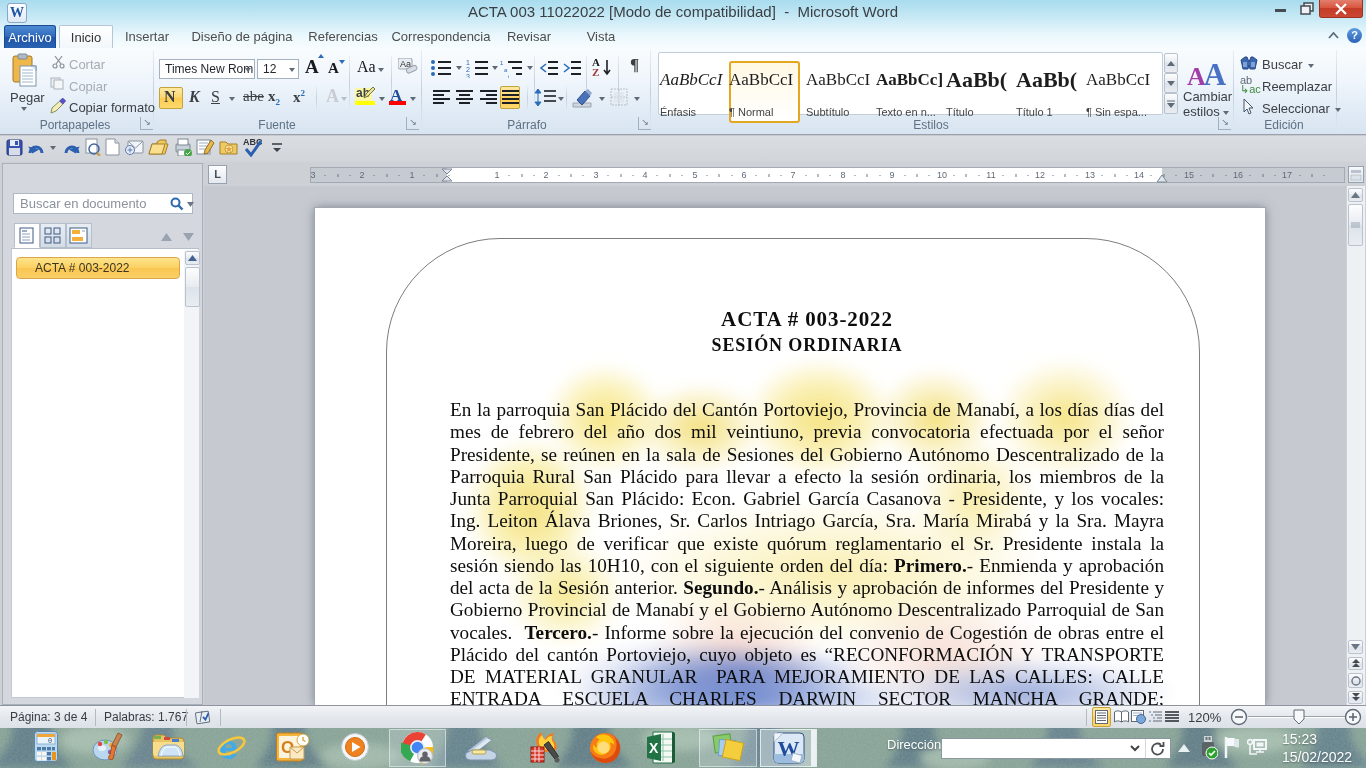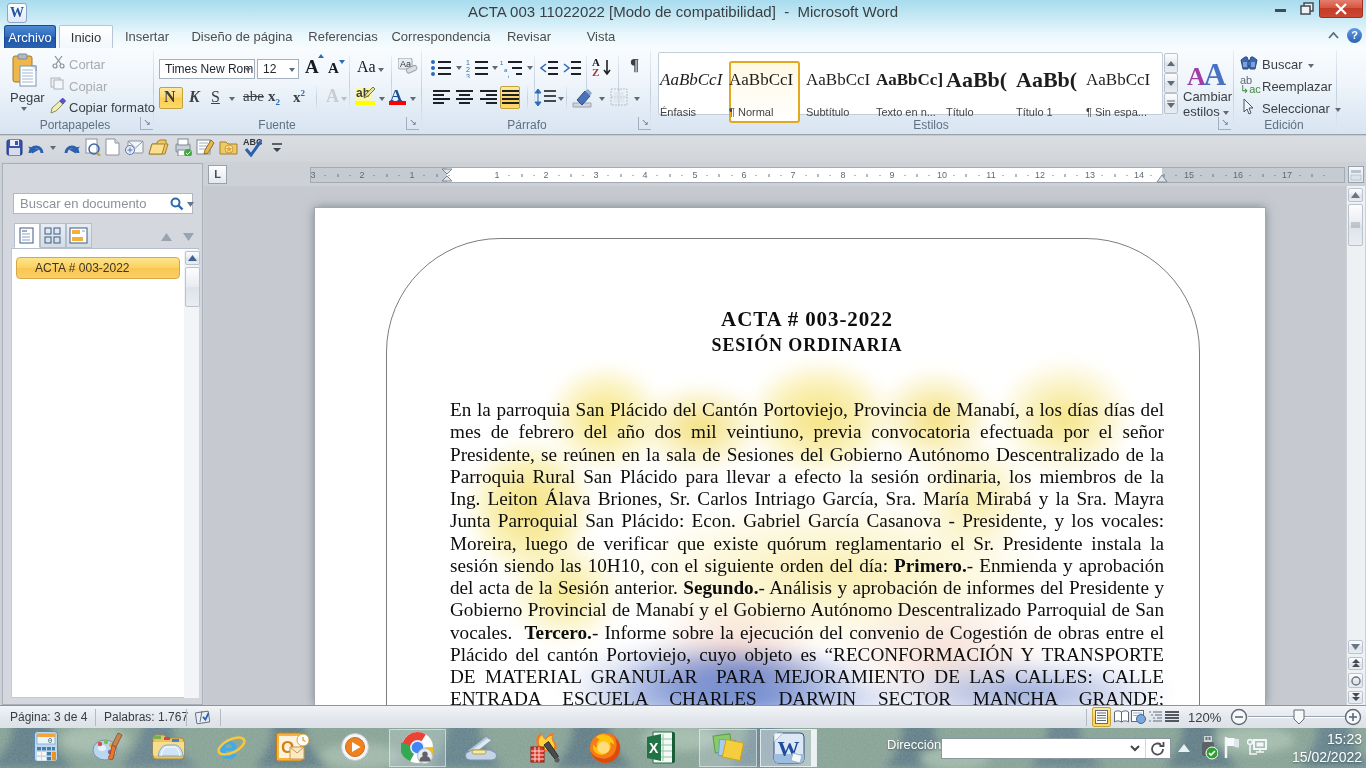--- a/index.html
+++ b/index.html
@@ -656,22 +656,22 @@
         <div class="abs wm" style="left:600px;top:230px;width:120px;height:120px;background:radial-gradient(closest-side,rgba(246,230,140,.8),rgba(255,255,255,0));"></div>
         <div id="pborder" class="abs"></div>
         <div id="doctext" class="abs">
           <div id="dt1" class="abs">ACTA # 003-2022</div>
           <div id="dt2" class="abs">SESIÓN ORDINARIA</div>
           <div id="para" class="abs">
             <div>En la parroquia San&nbsp;Plácido del Cantón&nbsp;Portoviejo, Provincia de Manabí, a los días días del</div>
             <div>mes de febrero del año dos mil veintiuno, previa convocatoria efectuada por el señor</div>
             <div>Presidente, se reúnen en la sala de Sesiones del Gobierno Autónomo Descentralizado de la</div>
             <div>Parroquia Rural San Plácido para llevar a efecto la sesión ordinaria, los miembros de la</div>
+            <div>Junta Parroquial San Plácido: Econ. Gabriel García Casanova - Presidente, y los vocales:</div>
             <div>Ing. Leiton Álava Briones, Sr. Carlos Intriago García, Sra. María Mirabá y la Sra. Mayra</div>
-            <div>Junta Parroquial San Plácido: Econ. Gabriel García Casanova - Presidente, y los vocales:</div>
             <div>Moreira, luego de verificar que existe quórum reglamentario el Sr. Presidente instala la</div>
             <div>sesión siendo las 10H10, con el siguiente orden del día: <b>Primero.</b>- Enmienda y aprobación</div>
             <div>del acta de la Sesión anterior. <b>Segundo.</b>- Análisis&nbsp;y aprobación de informes del Presidente y</div>
             <div>Gobierno Provincial de Manabí&nbsp;y el Gobierno Autónomo Descentralizado Parroquial&nbsp;de San</div>
             <div>vocales.&nbsp; <b>Tercero.</b>- Informe sobre la ejecución del convenio de Cogestión de obras entre el</div>
             <div>Plácido del cantón Portoviejo, cuyo objeto es “RECONFORMACIÓN Y TRANSPORTE</div>
             <div>DE MATERIAL GRANULAR&nbsp; PARA MEJORAMIENTO DE LAS CALLES: CALLE</div>
             <div>ENTRADA ESCUELA CHARLES DARWIN SECTOR MANCHA GRANDE;</div>
           </div>
         </div>
@@ -954,15 +954,15 @@
         <path d="M10 2 q2 2 5 1 v8 q-3 1 -5-1 Z" fill="#dfe7ea"></path>
       </svg>
 
     <svg class="abs" style="left:1247px;top:10px" width="20" height="19">
         <rect x="7" y="2" width="12" height="9" fill="none" stroke="#f2f6f8" stroke-width="2"></rect>
         <rect x="9.5" y="4.5" width="7" height="4" fill="#f2f6f8"></rect>
         <path d="M13 11 v3 M9 14 h8" stroke="#f2f6f8" stroke-width="1.6"></path>
         <circle cx="3" cy="4" r="2.4" fill="none" stroke="#f2f6f8" stroke-width="1.6"></circle>
         <path d="M3 6.5 V16 h7" fill="none" stroke="#f2f6f8" stroke-width="1.6"></path>
       </svg>
-    <div class="abs" style="left:1282px;top:2px;width:80px;text-align:right;font-size:14px;color:#fff;text-shadow:0 1px 2px rgba(40,60,60,.55);line-height:18px;">15:23<br>15/02/2022</div>
+    <div class="abs" style="left:1282px;top:2px;width:80px;text-align:left;font-size:14px;color:#fff;text-shadow:0 1px 2px rgba(40,60,60,.55);line-height:18px;">15:23<br>15/02/2022</div>
   </div>
 </div>
 
 </body></html>

